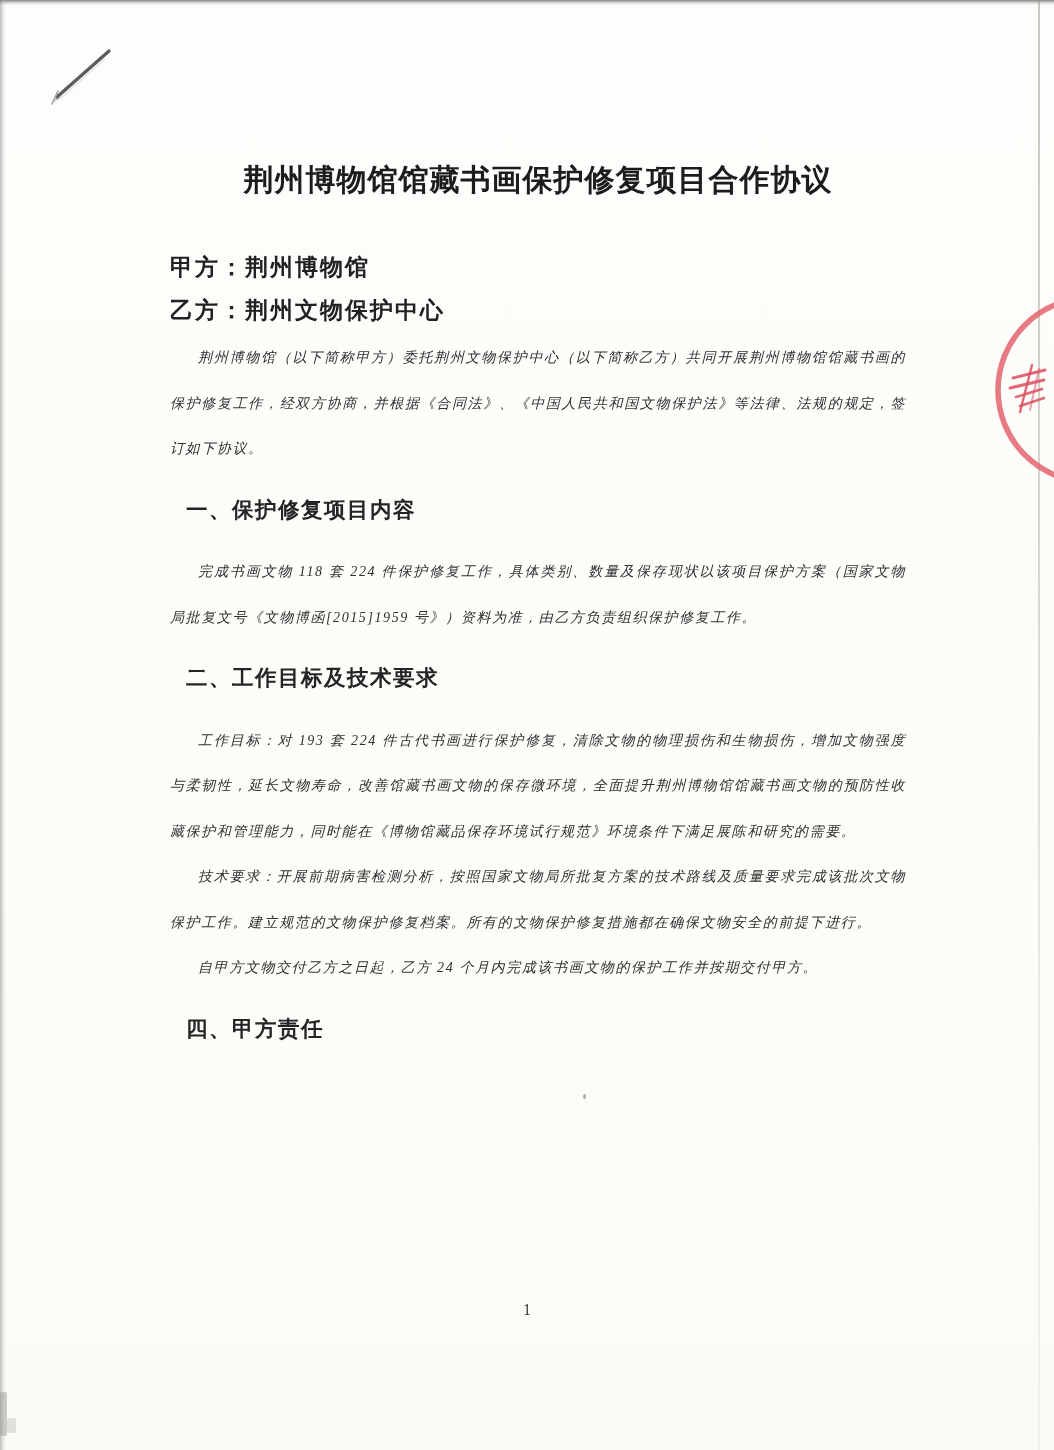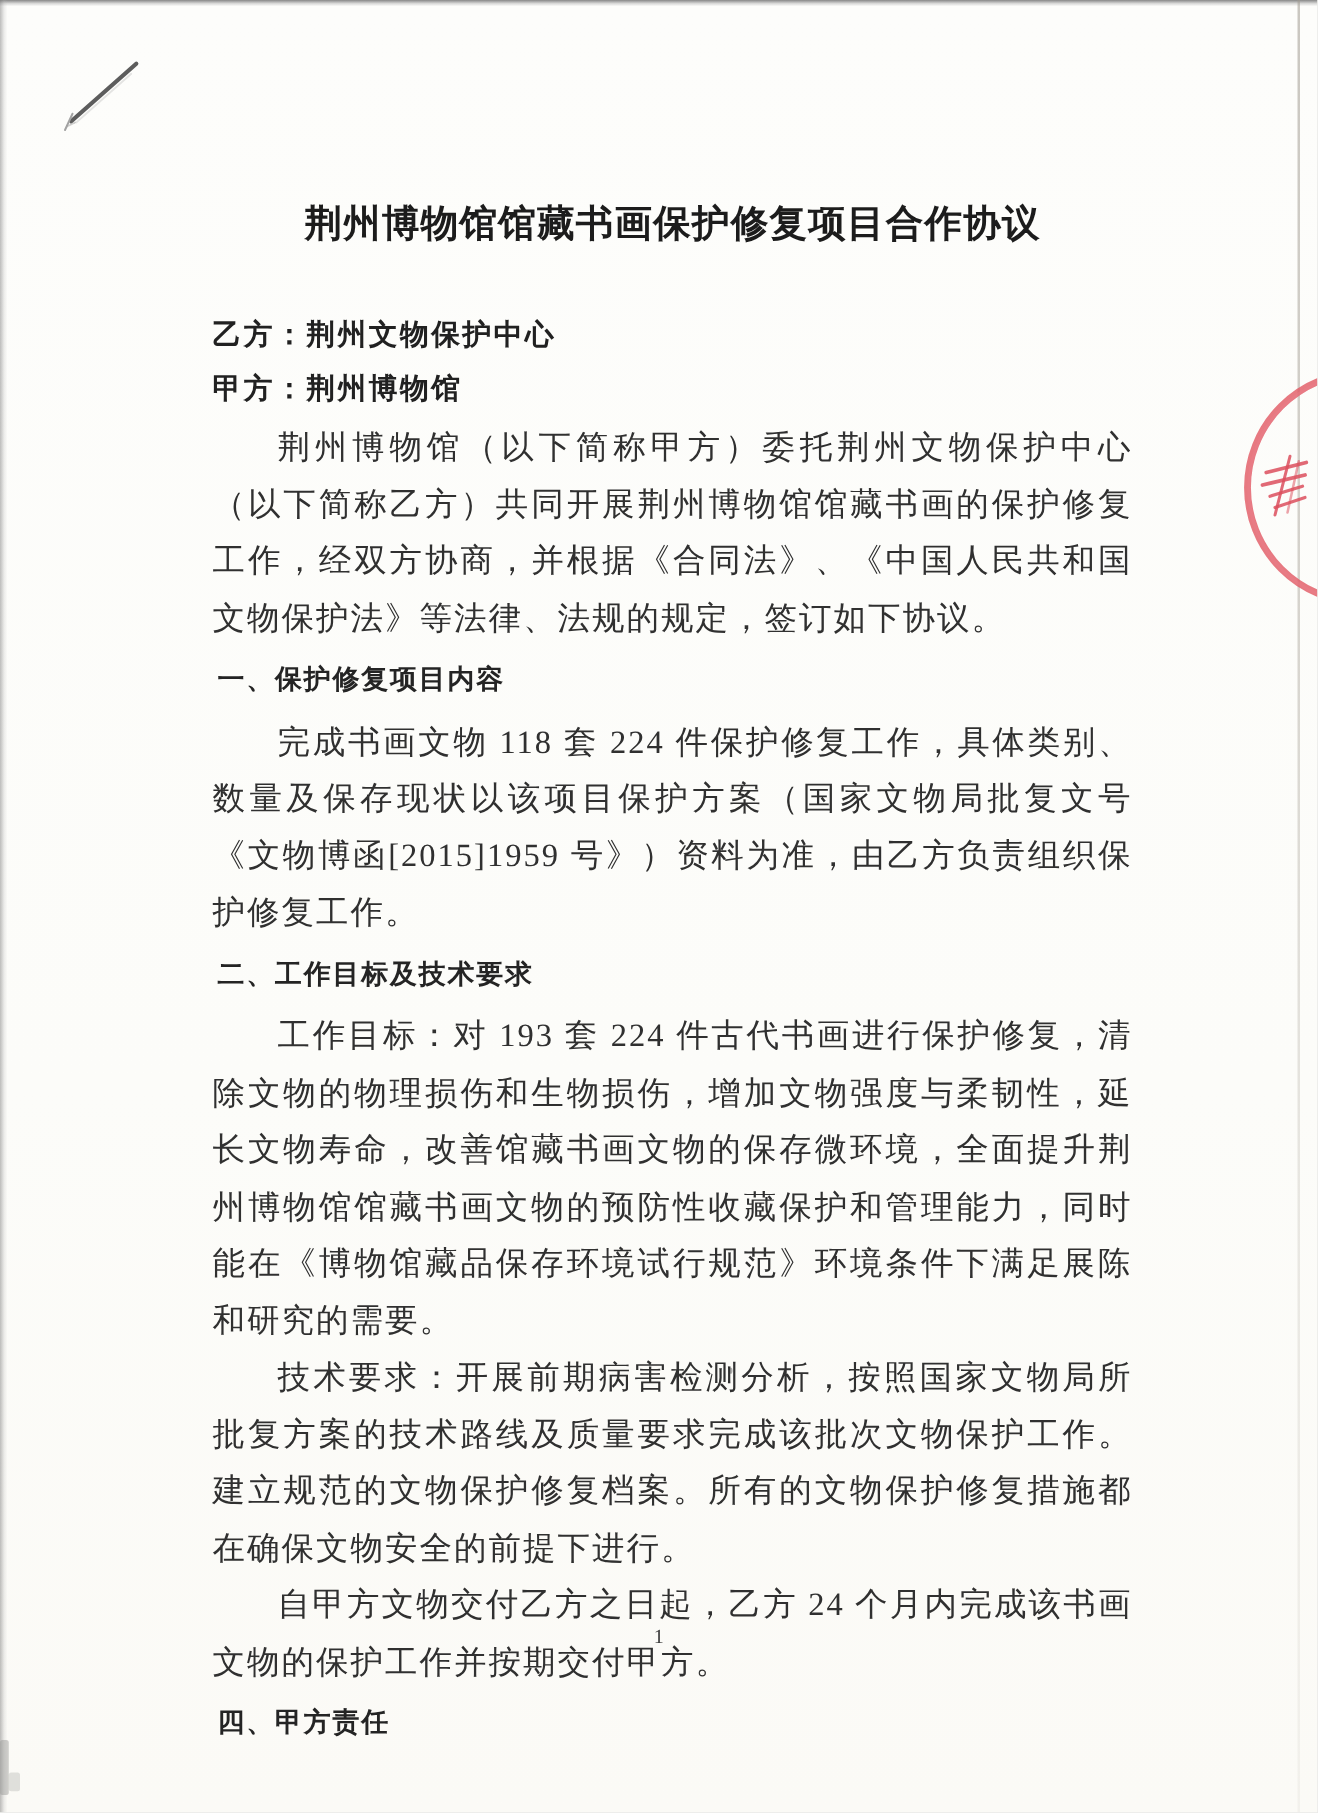--- a/index.html
+++ b/index.html
@@ -56,37 +56,38 @@
   .party {
     font-family: "Liberation Sans", sans-serif;
     font-weight: 700;
     font-size: 23px;
     line-height: 43px;
     letter-spacing: 2px;
     color: #212121;
     margin: 0;
   }
   .body-p {
-    font-size: 26px;
+    font-size: 14px;
     line-height: 45.5px;
     letter-spacing: 1.6px;
     text-align: justify;
     text-indent: 2em;
     margin: 0;
     color: #303030;
+    font-style: italic;
   }
   .intro { margin-top: 3px; }
   .sec-heading {
     font-family: "Liberation Sans", sans-serif;
     font-weight: 700;
     font-size: 21.5px;
     line-height: 45.5px;
     letter-spacing: 1.5px;
     color: #242424;
-    margin: 4px;
+    margin: 16px;
   }
   .page-number {
     position: absolute; top: 1301px; left: 0; width: 1054px;
     text-align: center;
     font-size: 16px;
     color: #3c3c3c;
     letter-spacing: 0;
   }
 </style>
 </head>
@@ -117,22 +118,22 @@
       <line x1="36" y1="127" x2="62" y2="119" stroke-width="2.6"></line>
       <line x1="40" y1="136" x2="64" y2="128" stroke-width="2.6"></line>
       <line x1="52" y1="95" x2="40" y2="142" stroke-width="2.4"></line>
       <line x1="59" y1="99" x2="50" y2="140" stroke-width="2" opacity="0.6"></line>
     </g>
   </svg>
 
   <div class="content">
     <h1 class="doc-title">荆州博物馆馆藏书画保护修复项目合作协议</h1>
 
+    <p class="party">甲方：荆州博物馆</p>
     <p class="party">乙方：荆州文物保护中心</p>
-    <p class="party">甲方：荆州博物馆</p>
 
     <p class="body-p intro">荆州博物馆（以下简称甲方）委托荆州文物保护中心（以下简称乙方）共同开展荆州博物馆馆藏书画的保护修复工作，经双方协商，并根据《合同法》、《中国人民共和国文物保护法》等法律、法规的规定，签订如下协议。</p>
 
     <h2 class="sec-heading">一、保护修复项目内容</h2>
     <p class="body-p">完成书画文物 118 套 224 件保护修复工作，具体类别、数量及保存现状以该项目保护方案（国家文物局批复文号《文物博函[2015]1959 号》）资料为准，由乙方负责组织保护修复工作。</p>
 
     <h2 class="sec-heading">二、工作目标及技术要求</h2>
     <p class="body-p">工作目标：对 193 套 224 件古代书画进行保护修复，清除文物的物理损伤和生物损伤，增加文物强度与柔韧性，延长文物寿命，改善馆藏书画文物的保存微环境，全面提升荆州博物馆馆藏书画文物的预防性收藏保护和管理能力，同时能在《博物馆藏品保存环境试行规范》环境条件下满足展陈和研究的需要。</p>
     <p class="body-p">技术要求：开展前期病害检测分析，按照国家文物局所批复方案的技术路线及质量要求完成该批次文物保护工作。建立规范的文物保护修复档案。所有的文物保护修复措施都在确保文物安全的前提下进行。</p>
 

